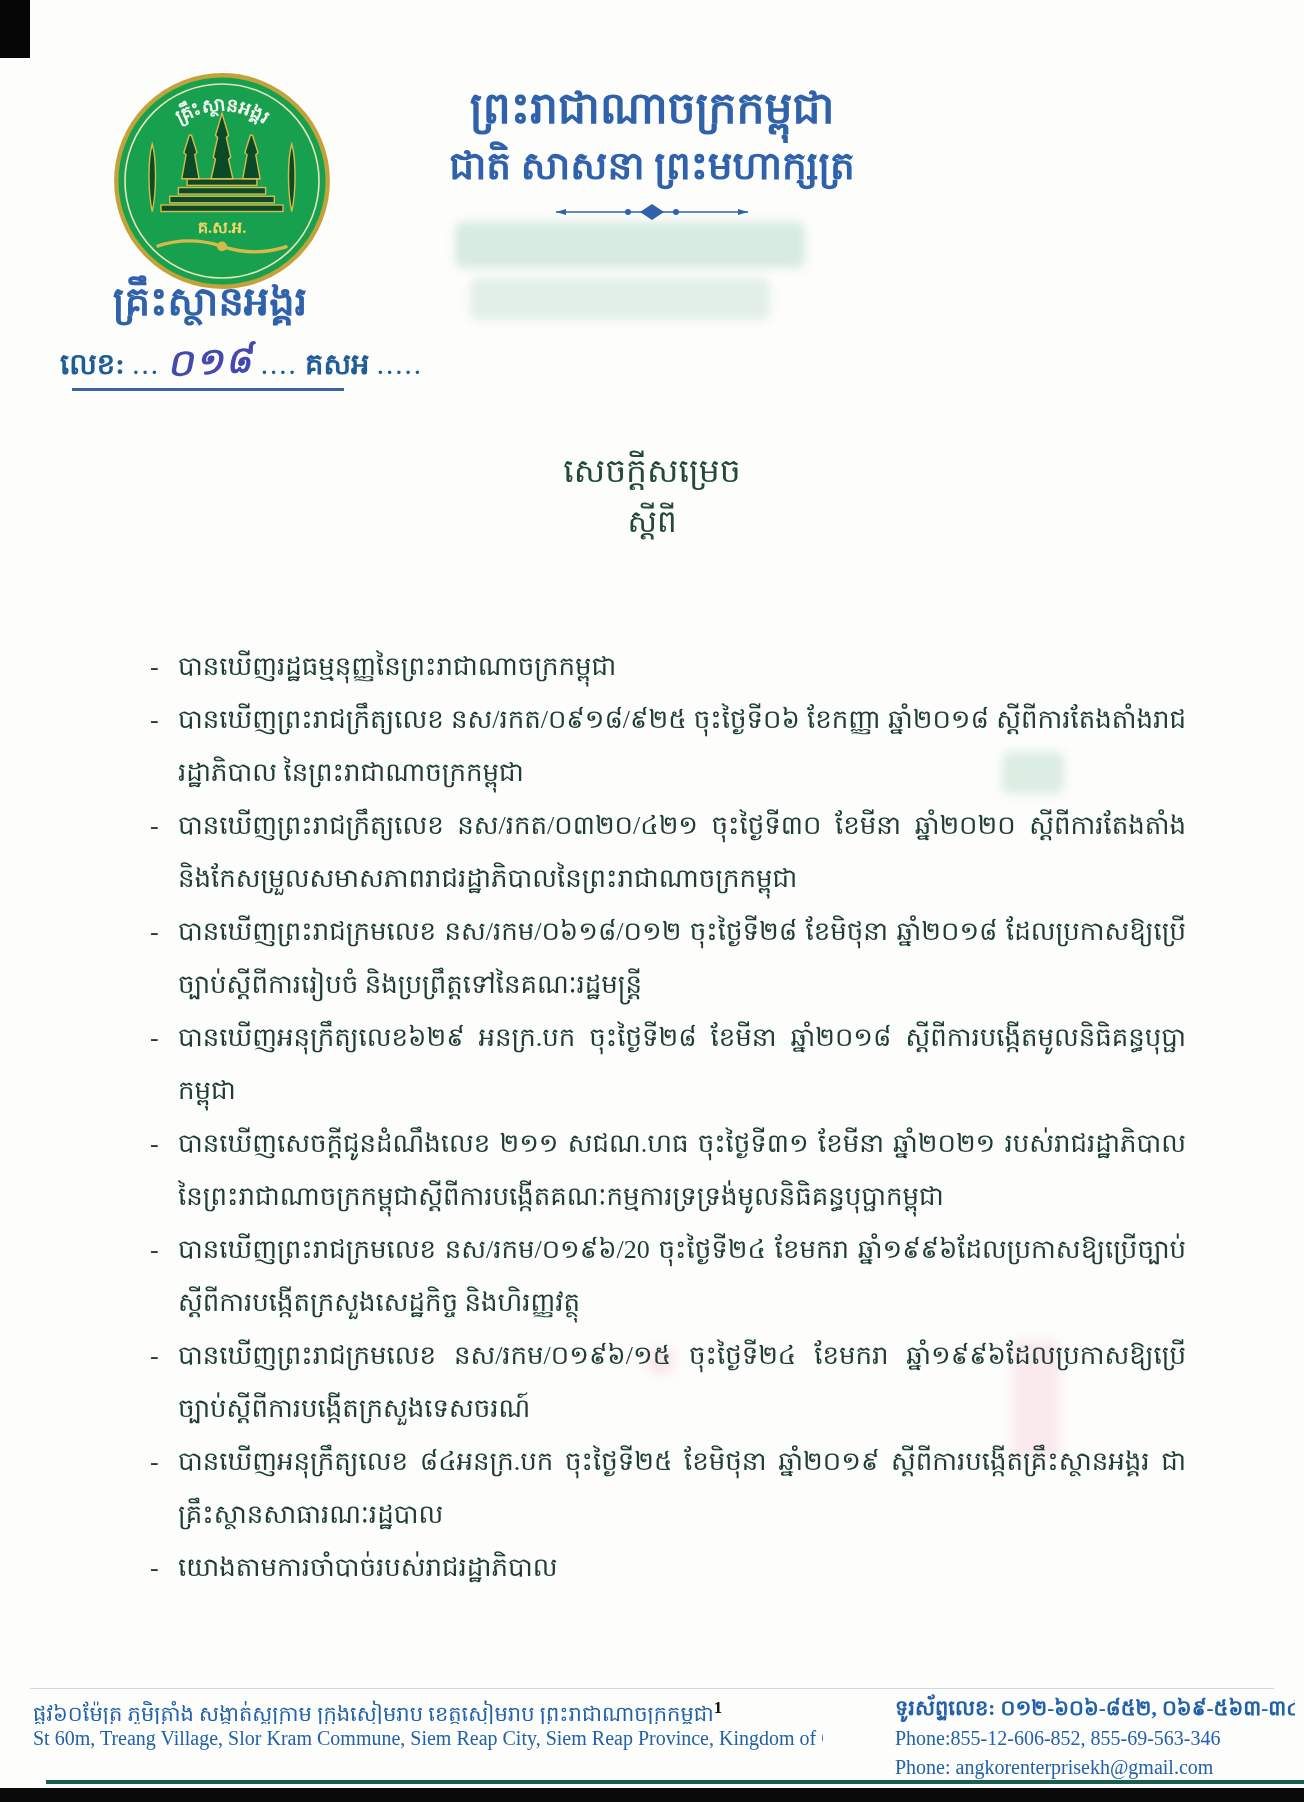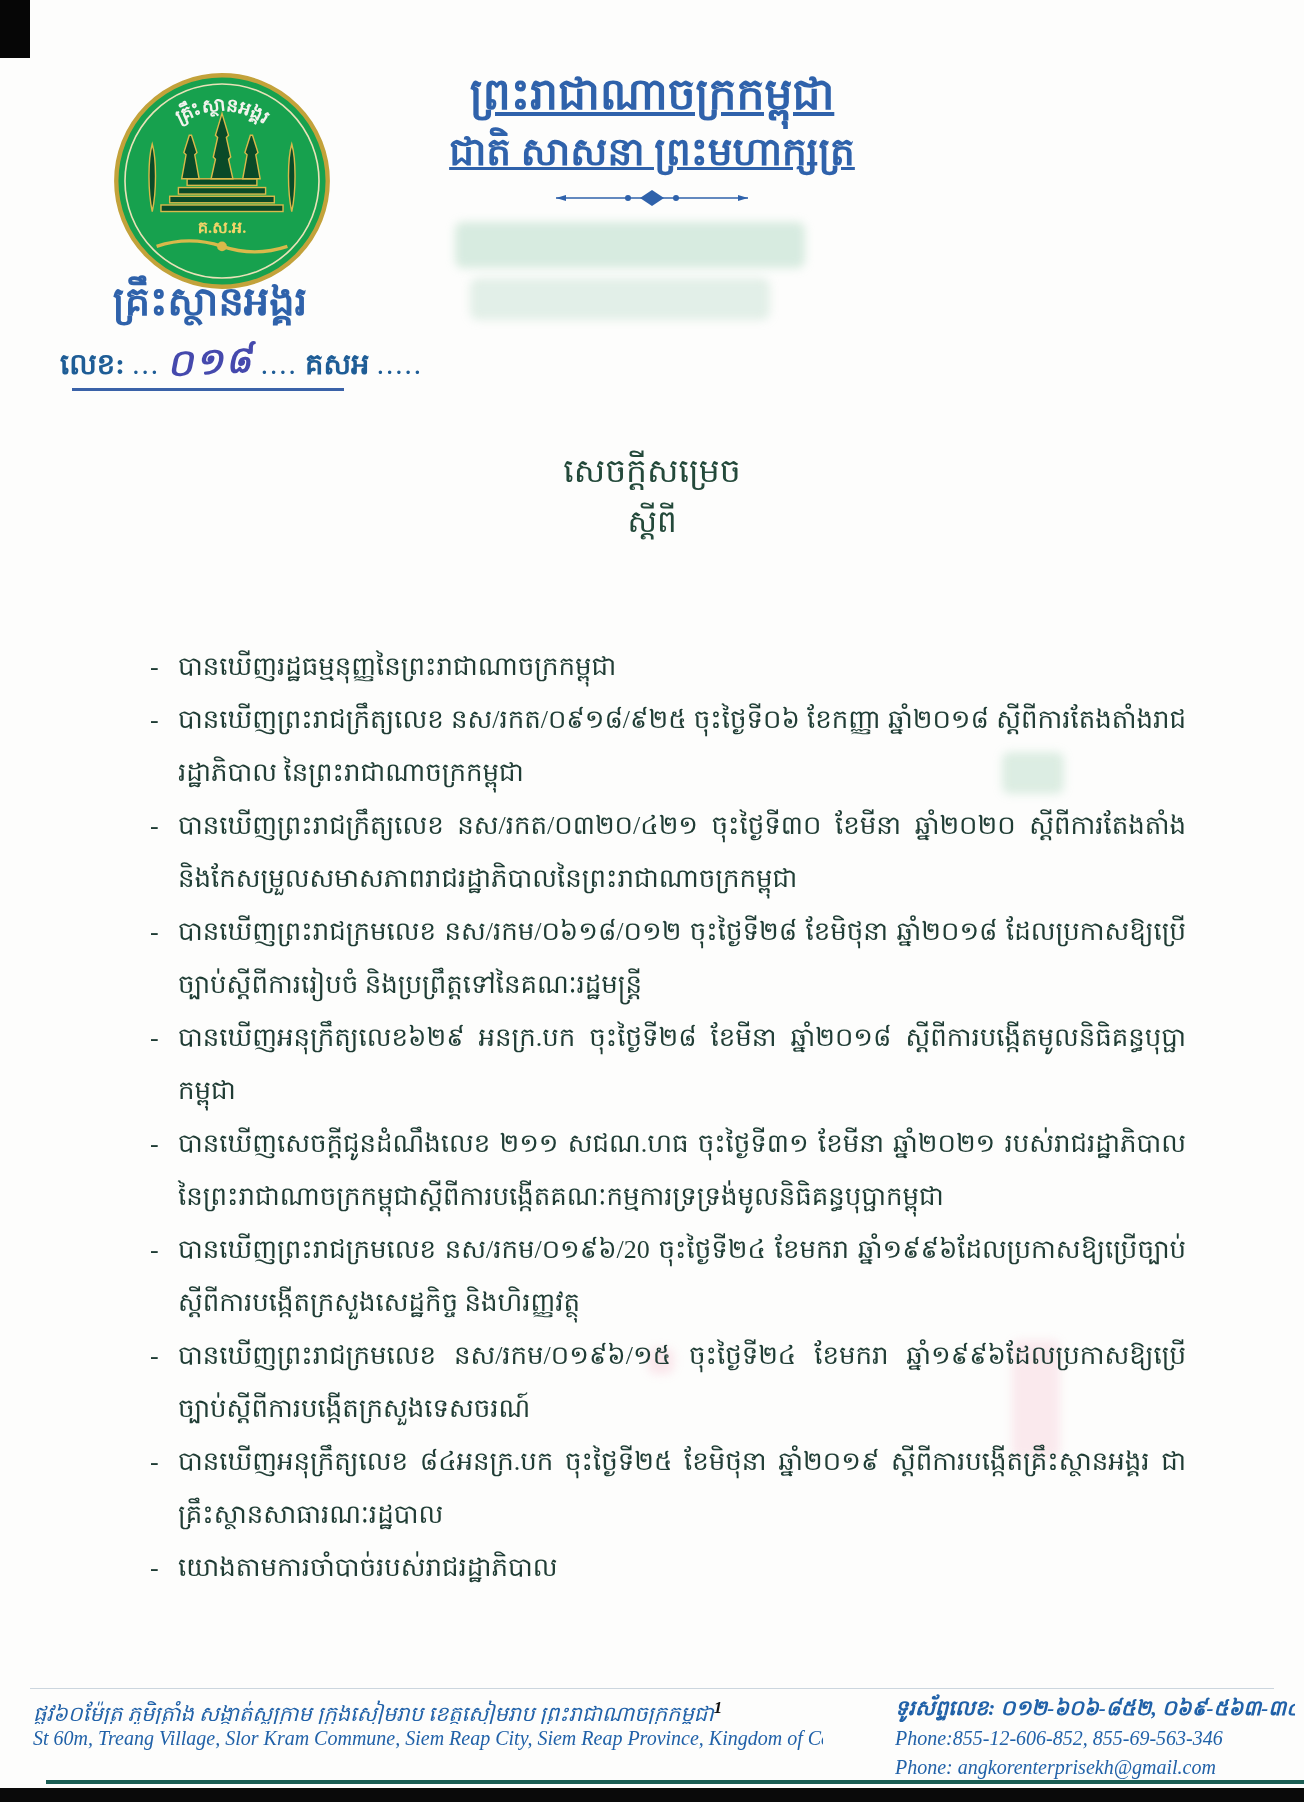--- a/index.html
+++ b/index.html
@@ -10,21 +10,21 @@
   .bottom-teal{position:absolute;left:46px;top:1780px;width:1258px;height:4px;background:#1b5e54;}
   .bottom-bar{position:absolute;left:0;top:1788px;width:1304px;height:14px;background:#0a0a0a;}
   .ghost{position:absolute;filter:blur(5px);border-radius:8px;}
   .ghost.g1{left:455px;top:222px;width:350px;height:46px;background:rgba(130,195,160,.30);}
   .ghost.g2{left:470px;top:278px;width:300px;height:42px;background:rgba(150,200,175,.26);}
   .ghost.g3{left:1002px;top:752px;width:62px;height:42px;background:rgba(125,190,150,.25);}
   .ghost.g4{left:1012px;top:1340px;width:48px;height:118px;background:rgba(236,110,150,.14);}
   .ghost.g5{left:648px;top:1348px;width:26px;height:26px;background:rgba(236,110,150,.16);}
 
   
-  .motto{position:absolute;left:0;top:66px;width:100%;text-align:center;color:#2f62ab;text-decoration:underline;}
+  .motto{position:absolute;left:0;top:80px;width:100%;text-align:center;color:#2f62ab;}
   .motto .l1{font-size:44px;font-weight:bold;line-height:58px;white-space:nowrap;}
   .motto .l2{font-size:39px;font-weight:bold;line-height:56px;white-space:nowrap;}
   .motto .orn{margin-top:8px;}
   .logo-wrap{position:absolute;left:113px;top:72px;width:218px;height:218px;}
   .org-name{position:absolute;left:70px;top:276px;width:280px;text-align:center;
             font-size:40px;font-weight:bold;color:#2f62ab;white-space:nowrap;}
   .ref-line{position:absolute;left:60px;top:338px;width:340px;white-space:nowrap;
             font-size:29px;font-weight:bold;color:#1e5d96;}
   .ref-line .hand{font-size:37px;color:#4549ad;font-weight:bold;font-style:italic;
                   display:inline-block;transform:rotate(-3deg);letter-spacing:2px;}
@@ -40,21 +40,21 @@
   
   .bodytext{position:absolute;left:150px;top:640px;width:1036px;color:#1f3c34;
             font-size:26px;line-height:53px;}
   .item{display:flex;overflow:hidden;}
   .item .dash{width:28px;flex:0 0 28px;}
   .item .itext{flex:1;text-align:justify;}
   .h1{height:53px;} .h2{height:106px;}
 
   
   .footer-rule{position:absolute;left:30px;top:1688px;width:1244px;height:1px;background:#ccd6de;}
-  .foot{position:absolute;color:#2061a8;font-style:italic;}
+  .foot{position:absolute;color:#2061a8;}
   .foot-left{left:33px;top:1692px;width:790px;}
   .f-kh{font-size:21px;line-height:32px;height:32px;overflow:hidden;white-space:nowrap;}
   .f-en{font-size:20px;line-height:29px;height:29px;overflow:hidden;white-space:nowrap;}
   .f-kh sup{color:#111;font-size:17px;font-weight:bold;}
   .foot-right{left:895px;top:1692px;width:400px;}
   .foot-right .f-kh{font-weight:bold;}
 </style>
 </head>
 <body>
 

